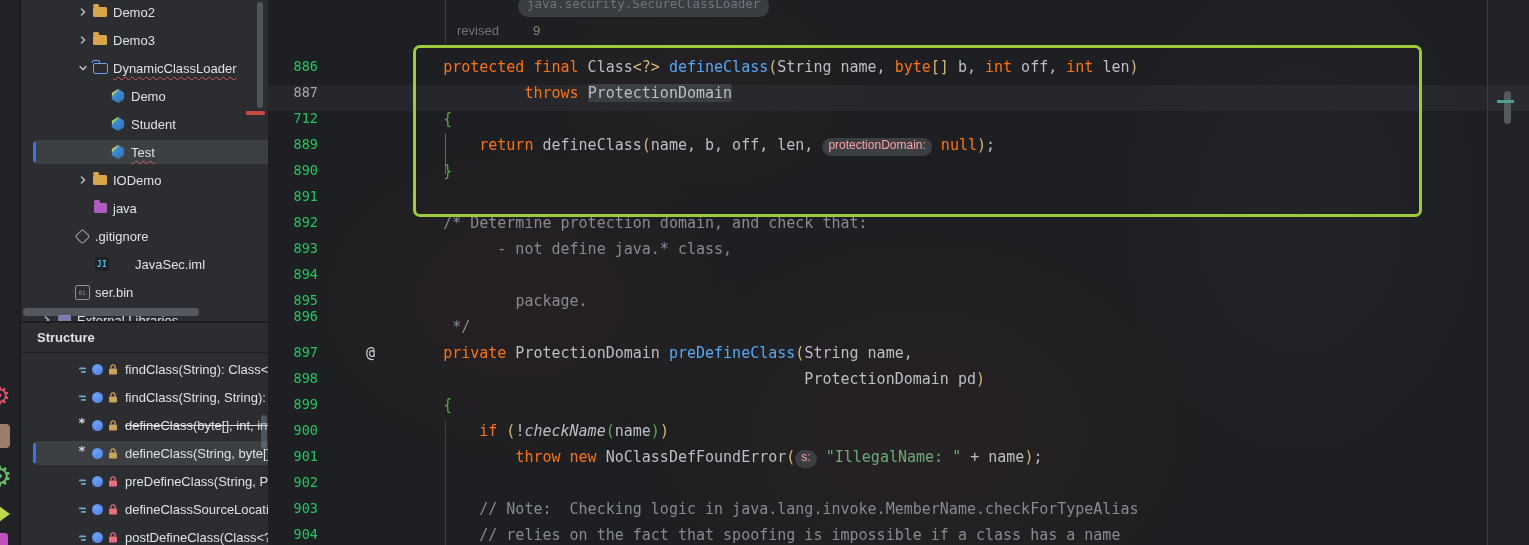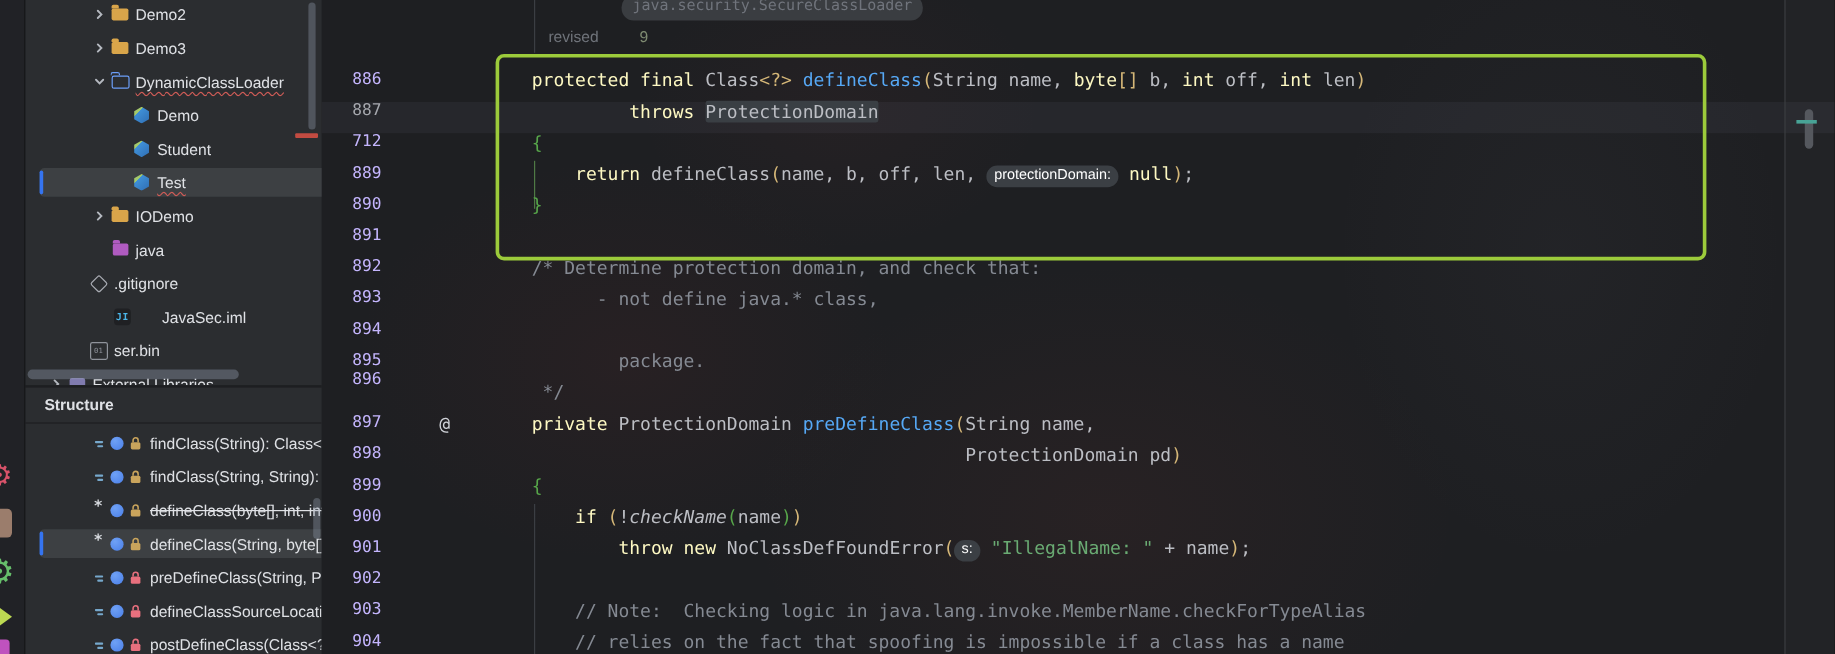--- a/index.html
+++ b/index.html
@@ -53,31 +53,31 @@
   .speed{position:absolute;left:2px;top:3px;}
   .star{position:absolute;left:1px;top:-2px;color:#D6D9DE;font:bold 13px "DejaVu Sans Mono",monospace;}
   .lockw{width:16px;display:inline-flex;justify-content:center;margin-right:4px;flex:none;}
   .strike{text-decoration:line-through;}
   .s-thumb{position:absolute;left:240px;top:92px;width:6px;height:34px;background:rgba(150,160,178,.35);border-radius:3px;z-index:5;}
   
   .editor{position:absolute;left:268px;top:0;width:1261px;height:545px;z-index:1;}
   .caret-band{position:absolute;left:0;top:85px;width:1261px;height:26px;background:rgba(175,186,214,.055);z-index:1;}
   .guide{position:absolute;width:1px;z-index:2;}
   .lnum{position:absolute;left:0;width:50px;text-align:right;height:26px;line-height:26px;
-        font:13.5px "DejaVu Sans Mono",monospace;color:#c4b5fd;z-index:3;}
+        font:13.5px "DejaVu Sans Mono",monospace;color:#22c55e;z-index:3;}
   .lnum.cur{color:#A6A8AE;}
   .gutter-mark{position:absolute;left:98px;height:26px;line-height:26px;font:15px "DejaVu Sans Mono",monospace;color:#CFD2D8;z-index:3;}
   .cline{position:absolute;left:139px;height:26px;line-height:26px;white-space:pre;
          font:15px "DejaVu Sans Mono",monospace;color:#BCBEC4;z-index:3;}
-  .tk-k{color:#fef9c3}.tk-d{color:#BCBEC4}.tk-f{color:#56A8F5}.tk-y{color:#D5B778}
+  .tk-k{color:#f97316}.tk-d{color:#BCBEC4}.tk-f{color:#56A8F5}.tk-y{color:#D5B778}
   .tk-g{color:#57A64A}.tk-c{color:#858A93}.tk-s{color:#6AAB73}
   .tk-i{color:#BCBEC4;font-style:italic}
   .tk-hl{color:#BCBEC4;background:#3A3F44;border-radius:2px;}
   .pill{display:inline-block;height:18px;line-height:18px;padding:0 6px;border-radius:9px;background:#3B3F44;
-        color:#ffffff;font:12px "Liberation Sans",sans-serif;vertical-align:1px;}
+        color:#fca5a5;font:12px "Liberation Sans",sans-serif;vertical-align:1px;}
   .inlay-top{position:absolute;left:250px;top:-4px;height:21px;line-height:21px;padding:0 9px;border-radius:10px;
         background:#3A3D41;color:#70747C;font:12.5px "DejaVu Sans Mono",monospace;z-index:3;}
   .doc-line{position:absolute;left:189px;top:23px;height:26px;line-height:26px;font:13px "Liberation Sans",sans-serif;z-index:3;}
   .doc-label{color:#6F737A;margin-right:34px;}
   .doc-value{color:#7F8B72;}
   .green-box{position:absolute;left:145px;top:45px;width:1003px;height:166px;border:3px solid #9CCB3B;border-radius:7px;z-index:5;pointer-events:none;}
   .scroll-zone{position:absolute;left:1219px;top:0;width:42px;height:545px;background:rgba(255,255,255,.018);border-left:1px solid #3A3C40;z-index:2;}
   .e-thumb{position:absolute;left:1236px;top:91px;width:7px;height:33px;background:#55585E;border-radius:3.5px;z-index:4;}
   .e-mark{position:absolute;left:1229px;top:100px;width:17px;height:3px;background:#48A396;z-index:5;}
 </style>

